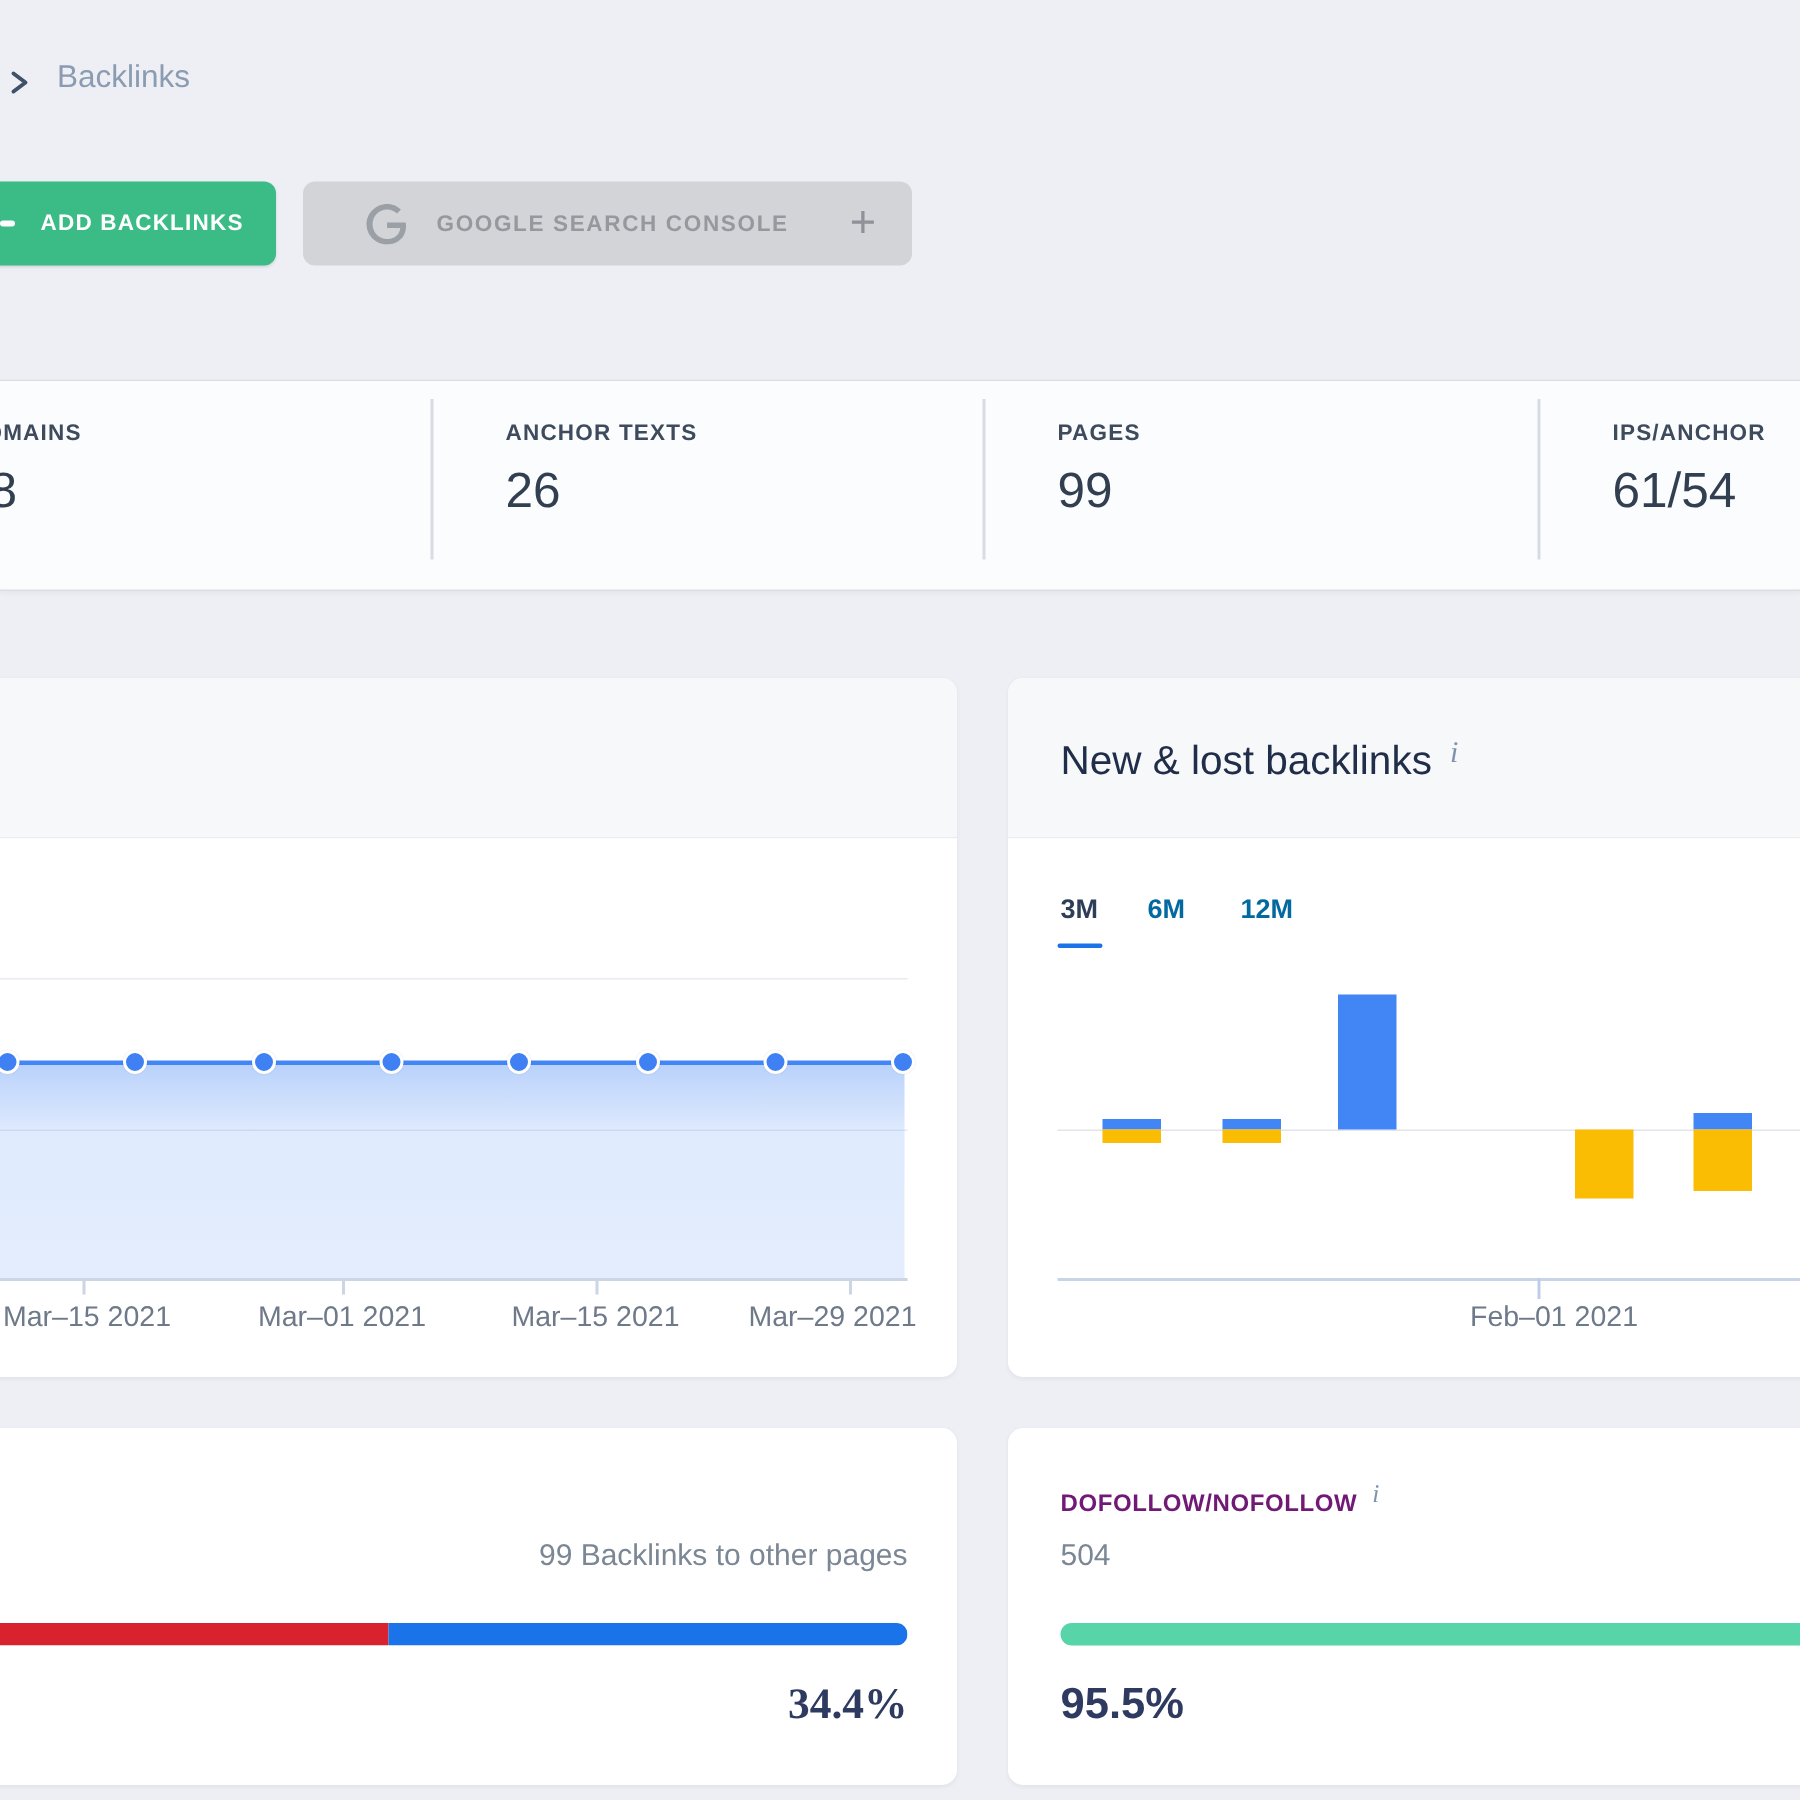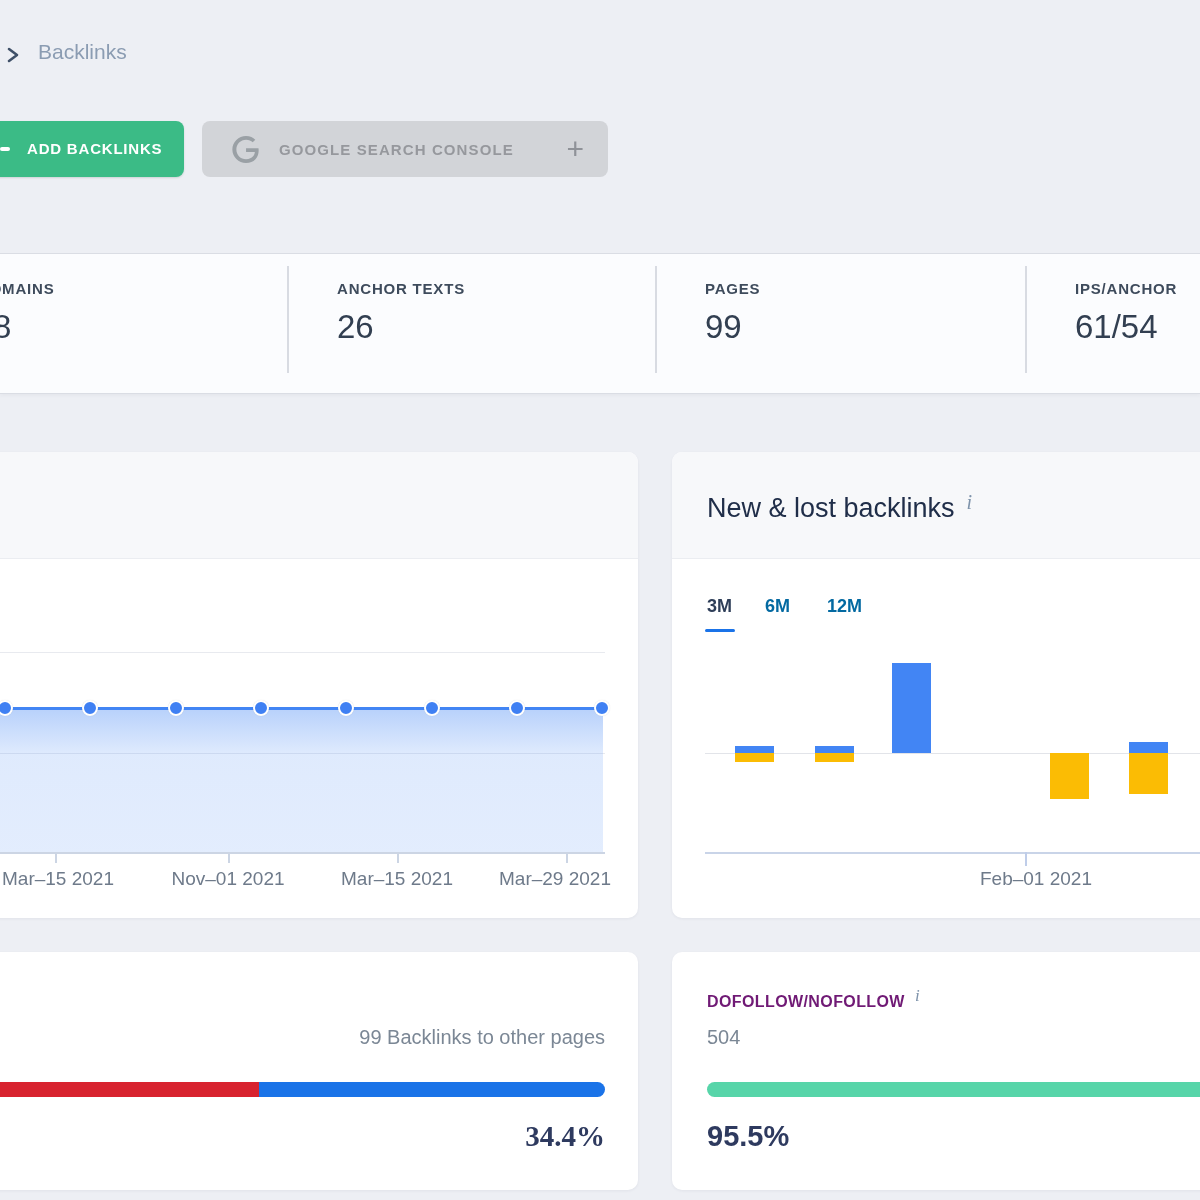--- a/index.html
+++ b/index.html
@@ -11,21 +11,21 @@
   .chev{position:absolute;left:5px;top:6px;}
   .crumb{position:absolute;left:38px;top:0;font-size:21px;color:#8b9cb2;cursor:pointer;white-space:nowrap;}
 
   
   .btn{position:absolute;top:121px;height:56px;border:none;border-radius:8px;cursor:pointer;}
   .btn-green{left:-40px;width:224px;background:#3bbb86;box-shadow:0 1px 2px rgba(20,60,40,.15);}
   .plus-frag{position:absolute;left:40px;top:26px;width:10px;height:4px;border-radius:2px;background:#fff;}
   .btn-green-label{position:absolute;left:67px;top:19px;font-size:15px;font-weight:700;
                    letter-spacing:.8px;color:#fff;white-space:nowrap;}
   .btn-gsc{left:202px;width:406px;background:#d2d4d8;display:flex;align-items:center;
-           padding:0 24px 0 30px;box-sizing:border-box;}
+           padding:0 24px 0 42px;box-sizing:border-box;}
   .gsc-label{margin-left:20px;font-size:15px;font-weight:600;letter-spacing:1.1px;color:#96989d;white-space:nowrap;}
   .gsc-plus{margin-left:auto;font-size:30px;font-weight:400;color:#8f9298;line-height:1;}
 
   
   .stats{position:absolute;left:0;top:253px;width:1200px;height:139px;background:#fbfcfe;
          border-top:1px solid #dadde4;border-bottom:1px solid #dadde4;box-shadow:0 2px 3px rgba(40,50,80,.04);}
   .stat{position:absolute;top:0;}
   .stat-label{font-size:15px;font-weight:600;letter-spacing:.8px;color:#3e4b5c;white-space:nowrap;}
   .stat-value{font-size:33px;font-weight:500;color:#323f51;white-space:nowrap;}
   .sl{position:absolute;top:26px;} .sv{position:absolute;top:54px;}
@@ -141,21 +141,21 @@
         <span class="dot" style="left: 483.6px;"></span>
         <span class="dot" style="left: 568.9px;"></span>
         <span class="dot" style="left: 654.2px;"></span>
       </div>
     <div class="axis" style="left:0;top:400px;width:665px"></div>
     <div class="tick" style="left:115px;top:400px;height:11px"></div>
     <div class="tick" style="left:288px;top:400px;height:11px"></div>
     <div class="tick" style="left:457px;top:400px;height:11px"></div>
     <div class="tick" style="left:626px;top:400px;height:11px"></div>
     <span class="xlabel" style="left:118px">Mar–15 2021</span>
-    <span class="xlabel" style="left:288px">Nov–01 2021</span>
+    <span class="xlabel" style="left:288px">Mar–01 2021</span>
     <span class="xlabel" style="left:457px">Mar–15 2021</span>
     <span class="xlabel" style="left:615px">Mar–29 2021</span>
   </div>
 
   <div class="card newlost-card">
     <div class="card-head">
       <div class="card-title-row">
         <span class="card-title">New &amp; lost backlinks</span><i class="info-i">i</i>
       </div>
     </div>

